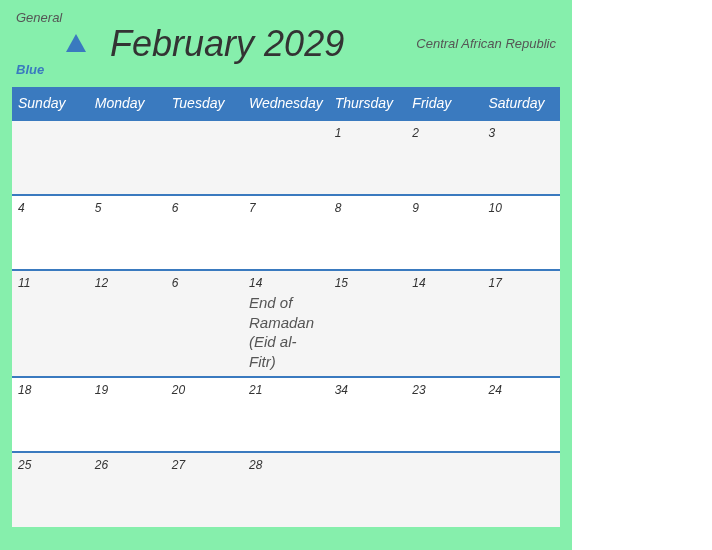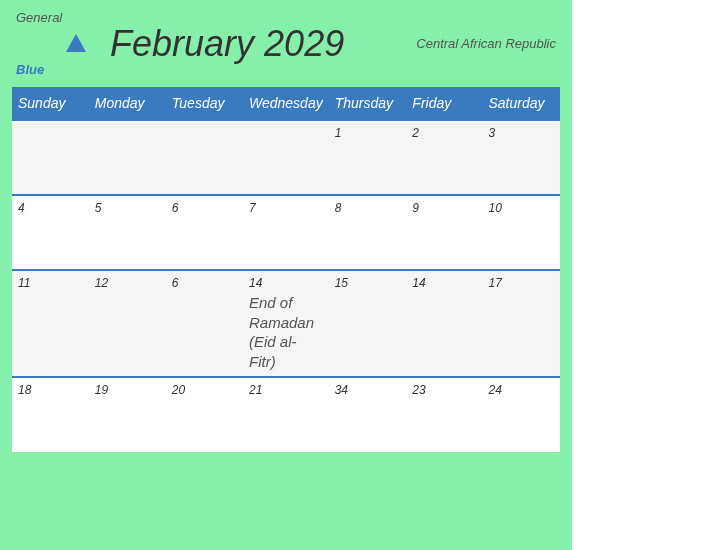--- a/index.html
+++ b/index.html
@@ -205,15 +205,32 @@
           <td>
             <span class="day-number">34</span>
           </td>
           <td>
             <span class="day-number">23</span>
           </td>
           <td>
             <span class="day-number">24</span>
           </td>
         </tr>
+        <tr>
+          <td>
+            <span class="day-number">25</span>
+          </td>
+          <td>
+            <span class="day-number">26</span>
+          </td>
+          <td>
+            <span class="day-number">27</span>
+          </td>
+          <td>
+            <span class="day-number">28</span>
+          </td>
+          <td class="empty-cell"></td>
+          <td class="empty-cell"></td>
+          <td class="empty-cell"></td>
+        </tr>
       </tbody>
   </table>
 </div>
 
 </body></html>

